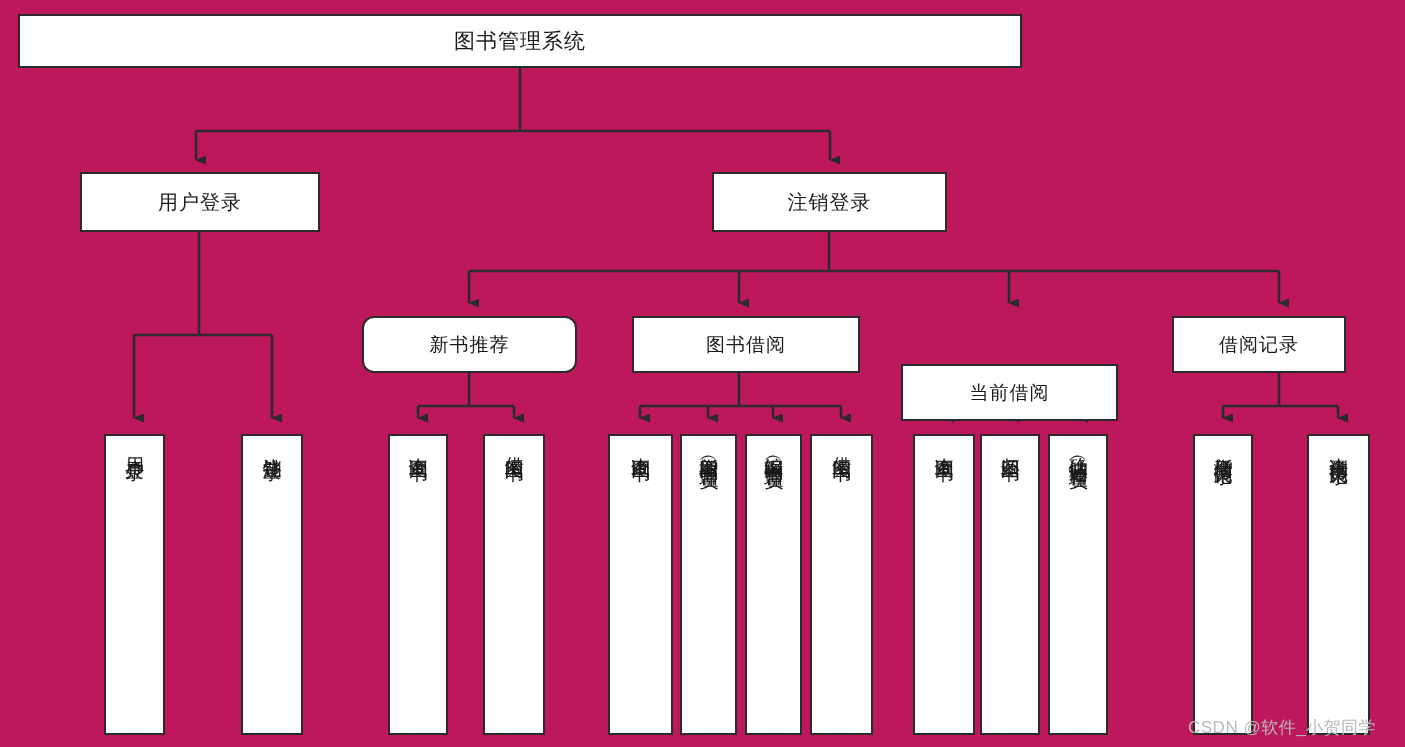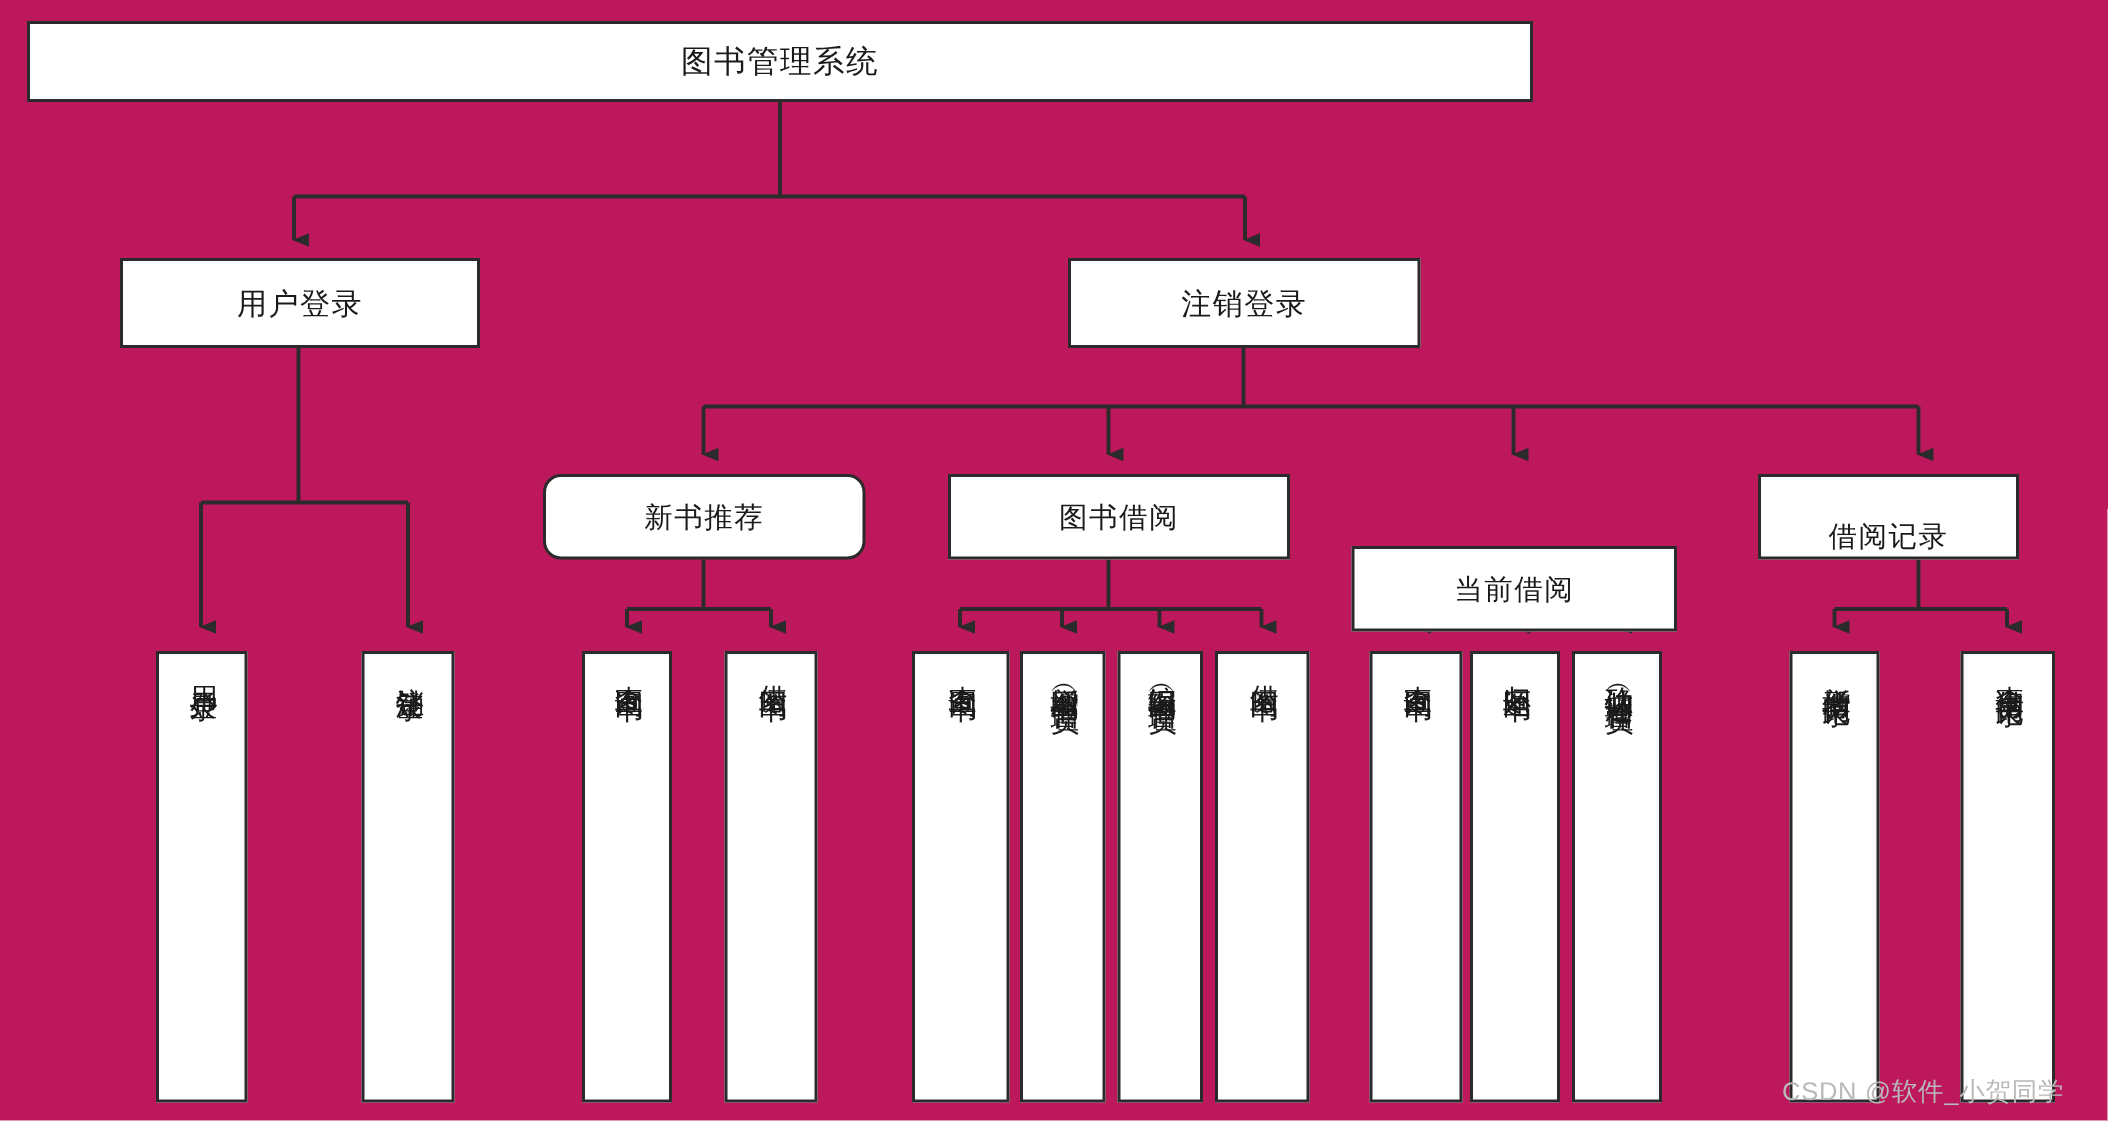--- a/index.html
+++ b/index.html
@@ -143,21 +143,21 @@
   </div>
 
   <div class="node level2" style="left:632px; top:316px; width:228px; height:57px;">
     <span class="htext">图书借阅</span>
   </div>
 
   <div class="node level2" style="left:901px; top:316px; width:217px; height:57px;margin-top:48px;">
     <span class="htext">当前借阅</span>
   </div>
 
-  <div class="node level2" style="left:1172px; top:316px; width:174px; height:57px;align-items:flex-end;">
+  <div class="node level2" style="left:1172px; top:316px; width:174px; height:57px;">
     <span class="htext">借阅记录</span>
   </div>
 
   <div class="node leaf" style="left:104px; top:434px; width:61px; height:301px;">
     <span class="vtext">用户登录</span>
   </div>
   <div class="node leaf" style="left:241px; top:434px; width:62px; height:301px;">
     <span class="vtext">注销登录</span>
   </div>
 

